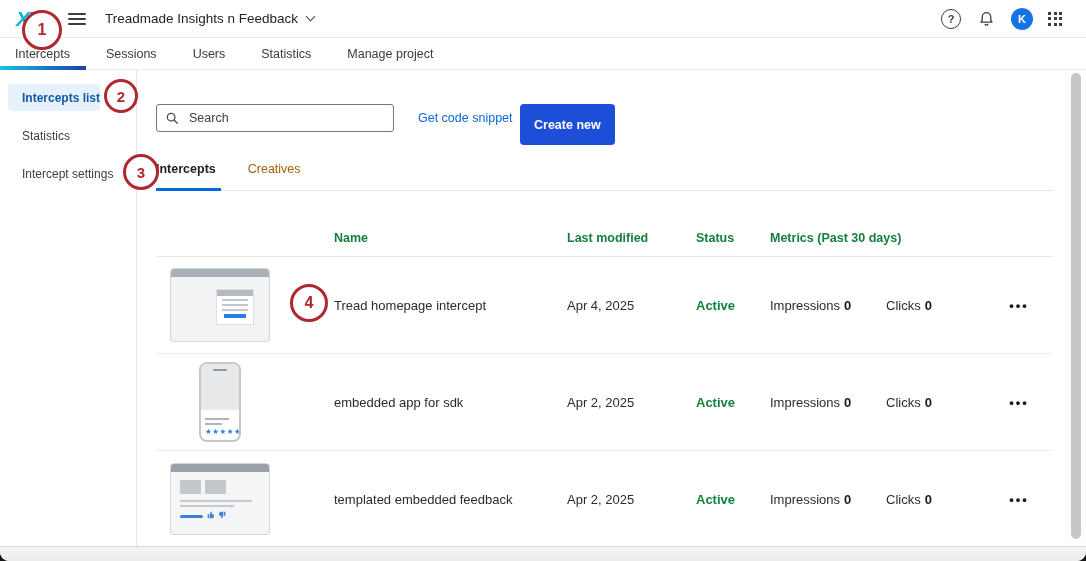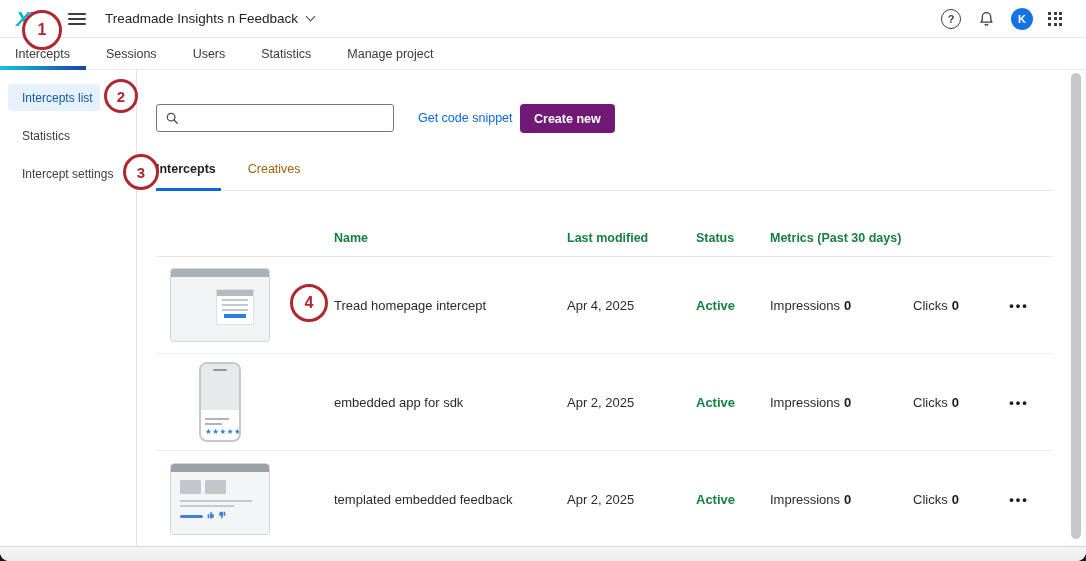--- a/index.html
+++ b/index.html
@@ -37,51 +37,51 @@
   .nav-tab:first-child{margin-left:15px;}
   .nav-tab + .nav-tab{margin-left:36px;}
   .nav-underline{position:absolute;left:0;bottom:-1px;width:86px;height:4px;
                  background:linear-gradient(90deg,#17c3e0,#1a41a8);}
 
   
   .sidebar{position:absolute;top:70px;left:0;width:137px;height:476px;border-right:1px solid #e5e5e5;
            padding-top:14px;display:flex;flex-direction:column;gap:11px;background:#fff;}
   .side-item{height:27px;margin-left:8px;width:92px;padding:7px 0 0 14px;font-size:12px;
              color:#3d3d3d;border-radius:4px;cursor:pointer;white-space:nowrap;}
-  .side-item.active{background:#e7f1fb;color:#0e5ba5;font-weight:normal;}
+  .side-item.active{background:#e7f1fb;color:#0e5ba5;font-weight:bold;}
 
   
   .main{position:absolute;top:70px;left:137px;width:949px;height:476px;background:#fff;}
   .search-box{position:absolute;left:19px;top:34px;width:238px;height:28px;border:1px solid #767676;
               border-radius:3px;display:flex;align-items:center;padding:0 8px;background:#fff;}
   .search-box input{border:none;outline:none;flex:1;font-size:12.5px;margin-left:8px;
                     font-family:"Liberation Sans",sans-serif;color:#2b2b2b;background:transparent;}
   .search-box input::placeholder{color:#3f3f3f;opacity:1;}
   .link-snippet{position:absolute;left:281px;top:41px;font-size:12.5px;color:#0768dd;cursor:pointer;
                 text-decoration:none;}
-  .btn-create{position:absolute;left:383px;top:34px;height:29px;padding:0 14px;background:#701a75;
+  .btn-create{position:absolute;left:383px;top:34px;height:41px;padding:0 14px;background:#1d4ed8;
               color:#fff;font-size:12.5px;font-weight:bold;border:none;border-radius:4px;cursor:pointer;
               font-family:"Liberation Sans",sans-serif;}
 
   .ctabs{position:absolute;left:19px;top:92px;display:flex;gap:32px;}
   .ctab{font-size:12.5px;color:#a16207;cursor:pointer;padding-bottom:10px;}
   .ctab.active{color:#1f1f1f;font-weight:bold;}
   .ctab-underline{position:absolute;left:19px;top:118px;width:65px;height:3px;background:#0768dd;}
   .ctab-border{position:absolute;left:19px;top:120px;width:897px;height:1px;background:#e6e6e6;}
 
   
   .thead{position:absolute;left:19px;top:120px;width:897px;height:67px;border-bottom:1px solid #e8e8e8;}
   .thead span{position:absolute;bottom:11px;font-size:12.5px;font-weight:bold;color:#15803d;}
   .col-name{left:178px;} .col-mod{left:411px;} .col-status{left:540px;} .col-metrics{left:614px;}
 
   .trow{position:absolute;left:19px;width:897px;height:97px;border-bottom:1px solid #ededed;}
   .row1{top:187px;} .row2{top:284px;} .row3{top:381px;height:95px;border-bottom:none;}
   .cell{position:absolute;top:50%;transform:translateY(-50%);font-size:13px;color:#2b2b2b;white-space:nowrap;}
   .c-name{left:178px;} .c-mod{left:411px;} .c-status{left:540px;color:#12823e;font-weight:bold;}
-  .c-imp{left:614px;} .c-clicks{left:757px;}
+  .c-imp{left:614px;} .c-clicks{left:730px;}
   .c-imp b,.c-clicks b{margin-left:4px;color:#1a1a1a;}
   .c-menu{left:845px;width:36px;text-align:center;font-weight:bold;letter-spacing:2px;color:#1a1a1a;
           font-size:13px;cursor:pointer;}
 
   
   .thumb-wrap{position:absolute;left:12px;top:50%;transform:translateY(-50%);width:104px;display:flex;justify-content:center;}
   .thumb-browser{width:100px;height:74px;background:#f2f3f4;border:1px solid #d3d6d9;border-radius:4px;
                  position:relative;overflow:hidden;}
   .tb-bar{height:8px;background:#a9b0b7;}
   .tb-modal{position:absolute;left:46px;top:21px;width:36px;height:34px;background:#fff;
@@ -187,20 +187,21 @@
     <div class="side-item">Intercept settings</div>
   </div>
 
   <div class="main">
 
     <div class="search-box">
       <svg width="14" height="14" viewBox="0 0 24 24" fill="none" stroke="#4a4a4a" stroke-width="2.2" stroke-linecap="round">
         <circle cx="10.5" cy="10.5" r="6.5"></circle>
           <path d="M15.5 15.5 L21 21"></path>
       </svg>
+      <input type="text" placeholder="Search" style="">
     </div>
     <a class="link-snippet">Get code snippet</a>
     <button class="btn-create">Create new</button>
 
     <div class="ctabs">
       <span class="ctab active">Intercepts</span>
       <span class="ctab">Creatives</span>
     </div>
     <div class="ctab-border"></div>
     <div class="ctab-underline"></div>

